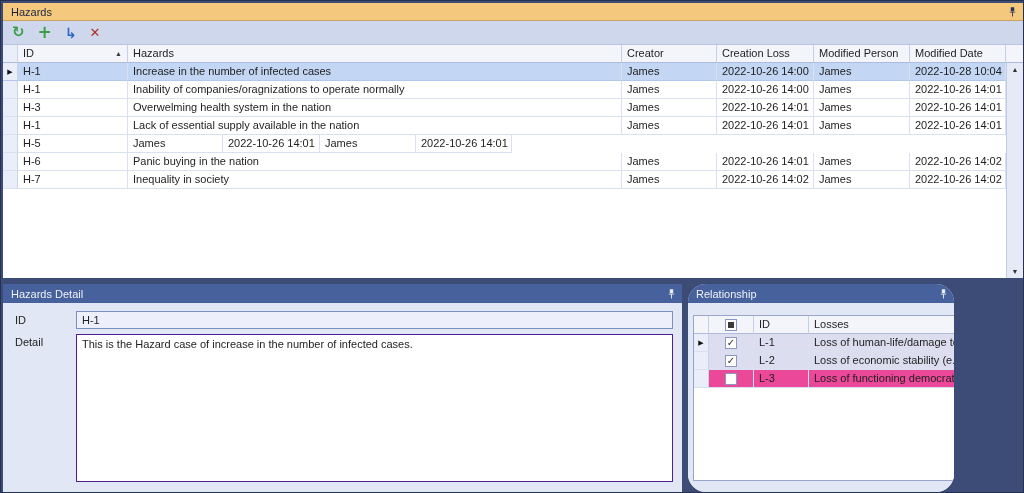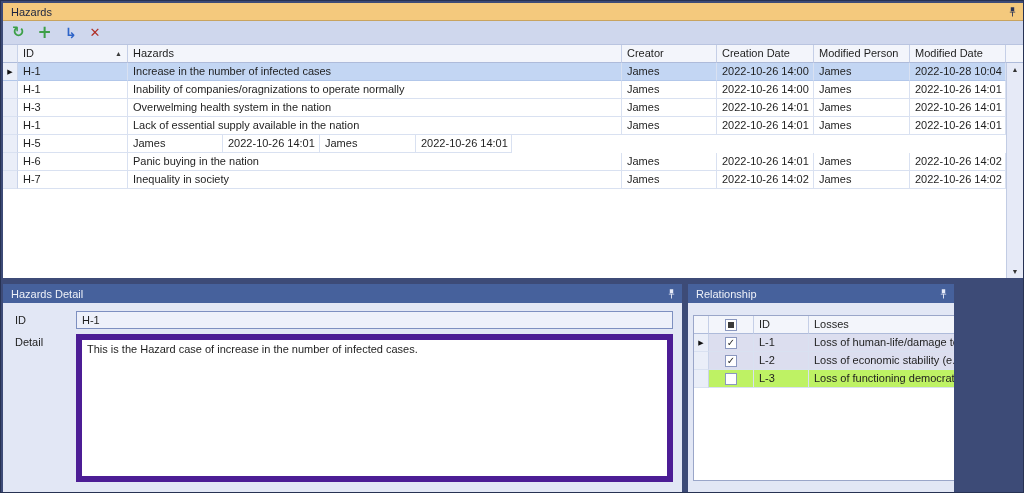--- a/index.html
+++ b/index.html
@@ -5,21 +5,21 @@
   * { margin:0; padding:0; box-sizing:border-box; }
   html,body { width:1024px; height:493px; }
   body { font-family:"Liberation Sans", sans-serif; font-size:11px; color:#1e1e1e; }
 
   .window { position:relative; width:1024px; height:493px;
             background:#3d4b77; border:1px solid #273253; overflow:hidden; }
 
   .panel { position:absolute; background:#e2e7f5; overflow:hidden; }
   #hazards-panel   { left:2px; top:2px;   width:1020px; height:275px; display:flex; flex-direction:column; background:#7dd3fc; }
   #detail-panel    { left:2px; top:283px; width:679px;  height:208px; }
-  #relationship-panel { left:687px; top:283px; width:266px; height:208px; }
+  #relationship-panel { left:687px; top:283px; width:266px; height:208px;border-radius:18px; }
 
   .titlebar { height:18px; display:flex; align-items:center; justify-content:space-between;
               padding:0 6px 0 8px; flex:0 0 auto; }
   .titlebar.orange { background:#f4c97d; color:#1b2440; border-bottom:1px solid #c8a35f; }
   .titlebar.blue   { background:#46619c; color:#eef1f8; height:19px; }
   .pin { display:inline-block; cursor:pointer; line-height:0; }
   .pin svg .pbody { fill:#2b3557; }
   .titlebar.blue .pin svg .pbody { fill:#e8ecf8; }
 
   .toolbar { height:24px; background:#cfd7ed; display:flex; align-items:center;
@@ -60,36 +60,36 @@
 
   
   .pbody { position:relative; height:calc(100% - 19px); background:#e2e7f5; }
   .flabel { position:absolute; left:12px; color:#222; }
   #id-label { top:11px; }
   #detail-label { top:33px; }
   #id-input { position:absolute; left:73px; top:8px; width:597px; height:18px;
               background:#edf0fa; border:1px solid #7d8fc0; font-family:"Liberation Sans",sans-serif;
               font-size:11px; padding:0 5px; color:#1e1e1e; }
   #detail-text { position:absolute; left:73px; top:31px; width:597px; height:148px;
-                 background:#fff; border:6px solid #4c1d95; resize:none;
+                 background:#fff; border:1px solid #4c1d95; resize:none;
                  font-family:"Liberation Sans",sans-serif; font-size:11px; padding:3px 5px; color:#1e1e1e; }
 
   
   .rel-grid { position:absolute; left:5px; top:12px; width:321px; height:166px;
               background:#fff; border:1px solid #9aa6c9; }
   .rel-header { display:flex; height:18px; }
   .rel-header .hcell { justify-content:flex-start; }
   .rh-ind { width:15px; padding:0; }
   .rh-cb  { width:45px; justify-content:center !important; }
   .rh-id  { width:55px; }
   .rh-loss{ width:189px; }
   .rh-fill{ width:15px; border-right:none; }
   .rel-row { display:flex; height:18px; cursor:pointer; }
   .rcell { border-right:1px solid #d9e1f1; border-bottom:1px solid #d9e1f1;
-           line-height:17px; padding:0 5px; white-space:nowrap; overflow:hidden; background:#bef264; }
+           line-height:17px; padding:0 5px; white-space:nowrap; overflow:hidden; background:#ec4899; }
   .r-ind { width:15px; padding:0; text-align:center; background:#eaeef8 !important;
            border-right:1px solid #c9d3e9; font-size:7px; color:#111; }
   .r-cb  { width:45px; display:flex; align-items:center; justify-content:center; padding:0; }
   .r-id  { width:55px; }
   .r-loss{ width:189px; }
   .rel-row.checked .rcell { background:#dcdeef; }
   .cbox { width:12px; height:12px; background:#fff; border:1px solid #8a97bf;
           display:flex; align-items:center; justify-content:center;
           font-size:10px; line-height:1; color:#2b2b2b; cursor:pointer;
           font-family:"DejaVu Sans",sans-serif; }
@@ -123,21 +123,21 @@
 
     <div class="gridwrap">
       <div class="hz-header">
         <div class="hcell c-ind"></div>
         <div class="hcell c-id">
           <span>ID</span>
           <span class="sortarrow">▲</span>
         </div>
         <div class="hcell c-haz">Hazards</div>
         <div class="hcell c-creator">Creator</div>
-        <div class="hcell c-cdate">Creation Date</div>
+        <div class="hcell c-cdate">Creation Loss</div>
         <div class="hcell c-mper">Modified Person</div>
         <div class="hcell c-mdate">Modified Date</div>
         <div class="hcell c-fill"></div>
       </div>
       <div id="hz-rows">
           <div class="hz-row sel">
             <div class="cell c-ind">▶</div>
             <div class="cell c-id">H-1</div>
             <div class="cell c-haz">Increase in the number of infected cases</div>
             <div class="cell c-creator">James</div>

